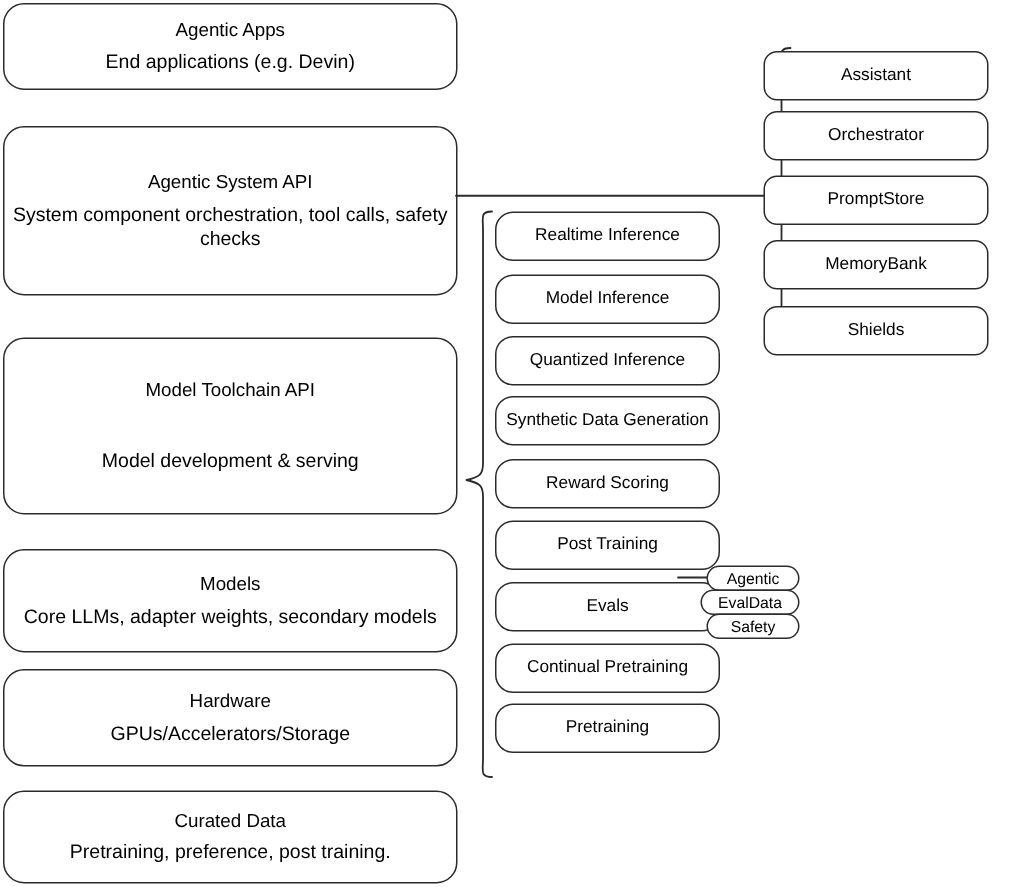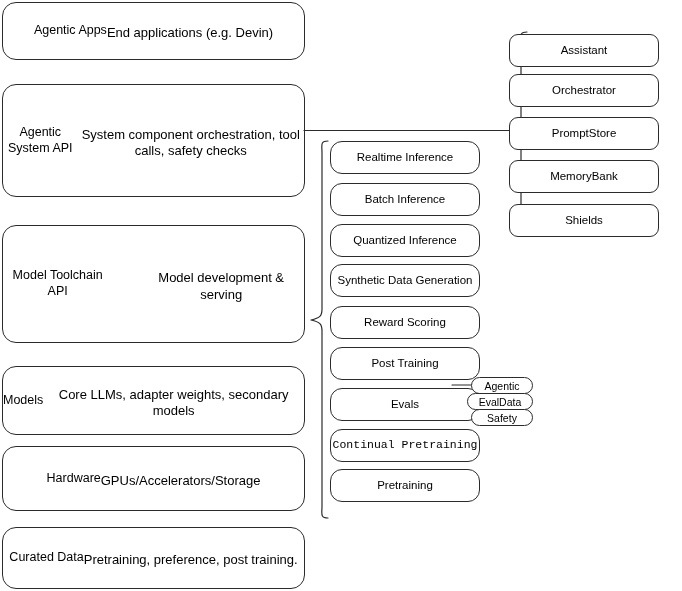--- a/index.html
+++ b/index.html
@@ -21,21 +21,21 @@
     top: 0;
     width: 682px;
     height: 591px;
   }
   .node {
     position: absolute;
     box-sizing: border-box;
     border: 1.2px solid #2b2b2b;
     background: #ffffff;
     display: flex;
-    flex-direction: row;
+    flex-direction: column;
     align-items: center;
     justify-content: center;
     text-align: center;
     line-height: 1.25;
   }
   
   .layer {
     border-radius: 14px;
     width: 303px;
     left: 2px;
@@ -152,38 +152,38 @@
              C 322 514, 320 518, 328 518"></path>
 
     <line x1="452" y1="385" x2="476" y2="385"></line>
     <line x1="452" y1="417" x2="476" y2="417"></line>
   </svg>
 
   <div class="node item mid-item" style="top:141px;">
     <span>Realtime Inference</span>
   </div>
   <div class="node item mid-item" style="top:183px;">
-    <span>Batch Inference</span>
+    <span>Model Inference</span>
   </div>
   <div class="node item mid-item" style="top:224px;">
     <span>Quantized Inference</span>
   </div>
   <div class="node item mid-item" style="top:264px;">
     <span>Synthetic Data Generation</span>
   </div>
   <div class="node item mid-item" style="top:306px;">
     <span>Reward Scoring</span>
   </div>
   <div class="node item mid-item" style="top:347px;">
     <span>Post Training</span>
   </div>
   <div class="node item mid-item" style="top:388px;">
     <span>Evals</span>
   </div>
-  <div class="node item mid-item" style="top:429px;font-family:Liberation Mono, monospace;">
+  <div class="node item mid-item" style="top:429px;">
     <span>Continual Pretraining</span>
   </div>
   <div class="node item mid-item" style="top:469px;">
     <span>Pretraining</span>
   </div>
 
   <div class="pill" style="left:471px; top:377px; width:62px;">
     <span>Agentic</span>
   </div>
   <div class="pill" style="left:467px; top:393px; width:66px;">

